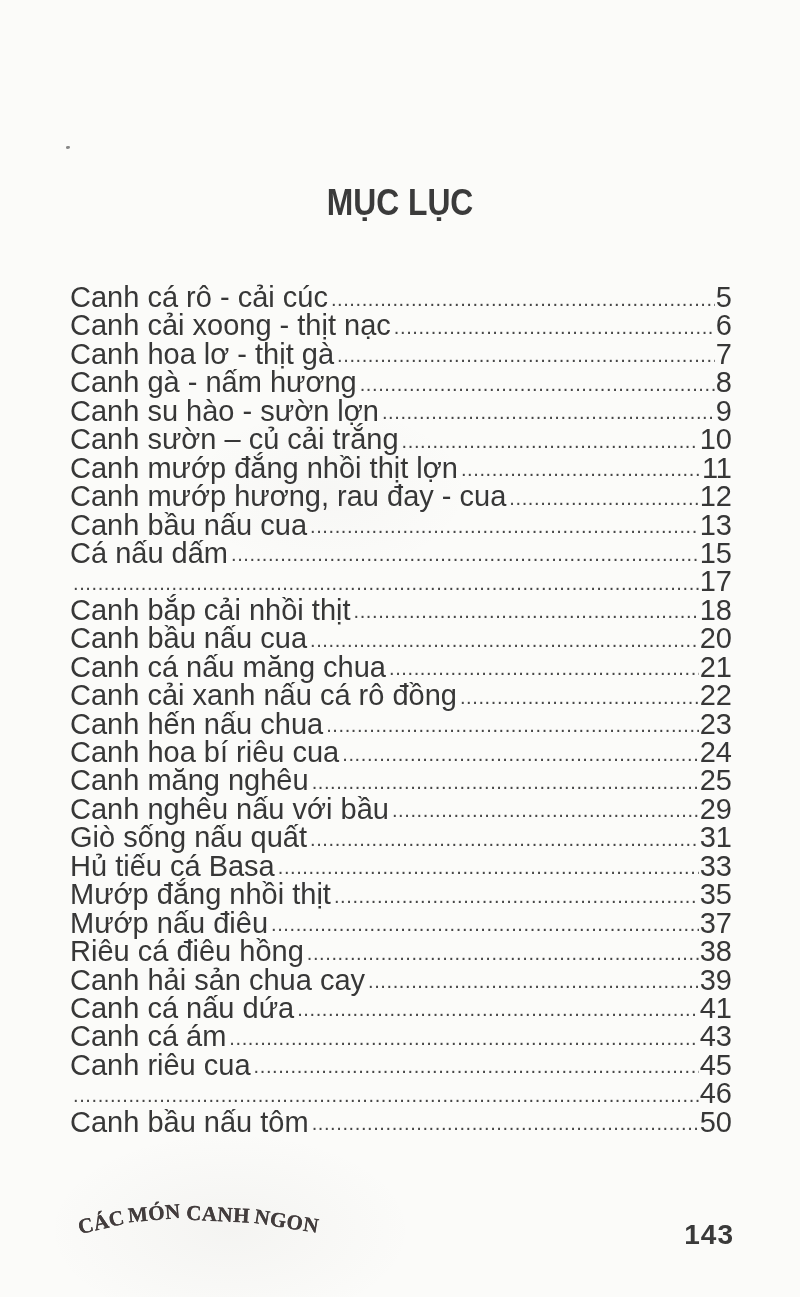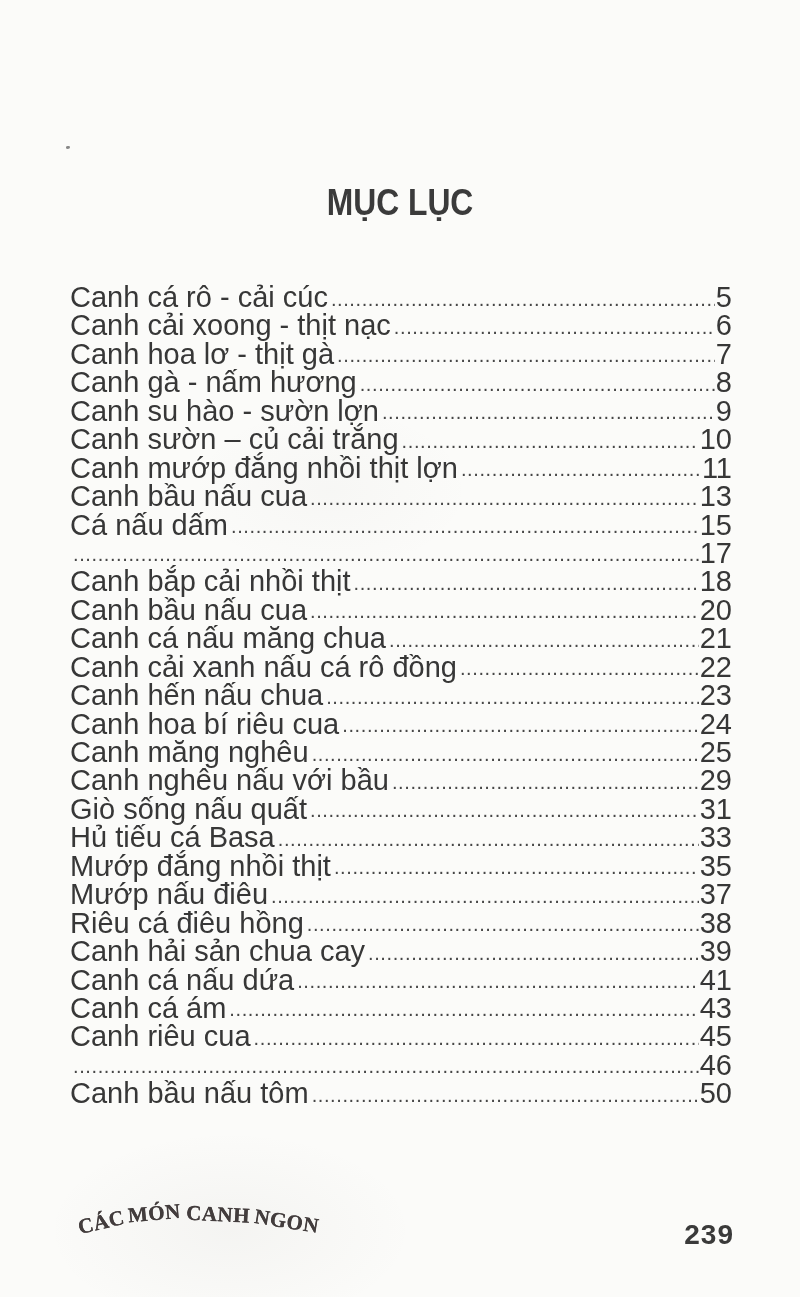--- a/index.html
+++ b/index.html
@@ -147,20 +147,25 @@
         <span class="toc-title">Canh sườn – củ cải trắng</span>
         <span class="toc-dots"></span>
         <span class="toc-page">10</span>
       </div>
       <div class="toc-row">
         <span class="toc-title">Canh mướp đắng nhồi thịt lợn</span>
         <span class="toc-dots"></span>
         <span class="toc-page">11</span>
       </div>
       <div class="toc-row">
+        <span class="toc-title">Canh mướp hương, rau đay - cua</span>
+        <span class="toc-dots"></span>
+        <span class="toc-page">12</span>
+      </div>
+      <div class="toc-row">
         <span class="toc-title">Canh bầu nấu cua</span>
         <span class="toc-dots"></span>
         <span class="toc-page">13</span>
       </div>
       <div class="toc-row">
         <span class="toc-title">Cá nấu dấm</span>
         <span class="toc-dots"></span>
         <span class="toc-page">15</span>
       </div>
       <div class="toc-row">
@@ -263,15 +268,15 @@
       </div>
     </div>
 
   <div class="footer-logo">
     <span class="w0">CÁC</span>
     <span class="w1">MÓN</span>
     <span class="w2">CANH</span>
     <span class="w3">NGON</span>
   </div>
 
-  <div class="footer-page">239</div>
+  <div class="footer-page">143</div>
 
 </div>
 
 </body></html>

